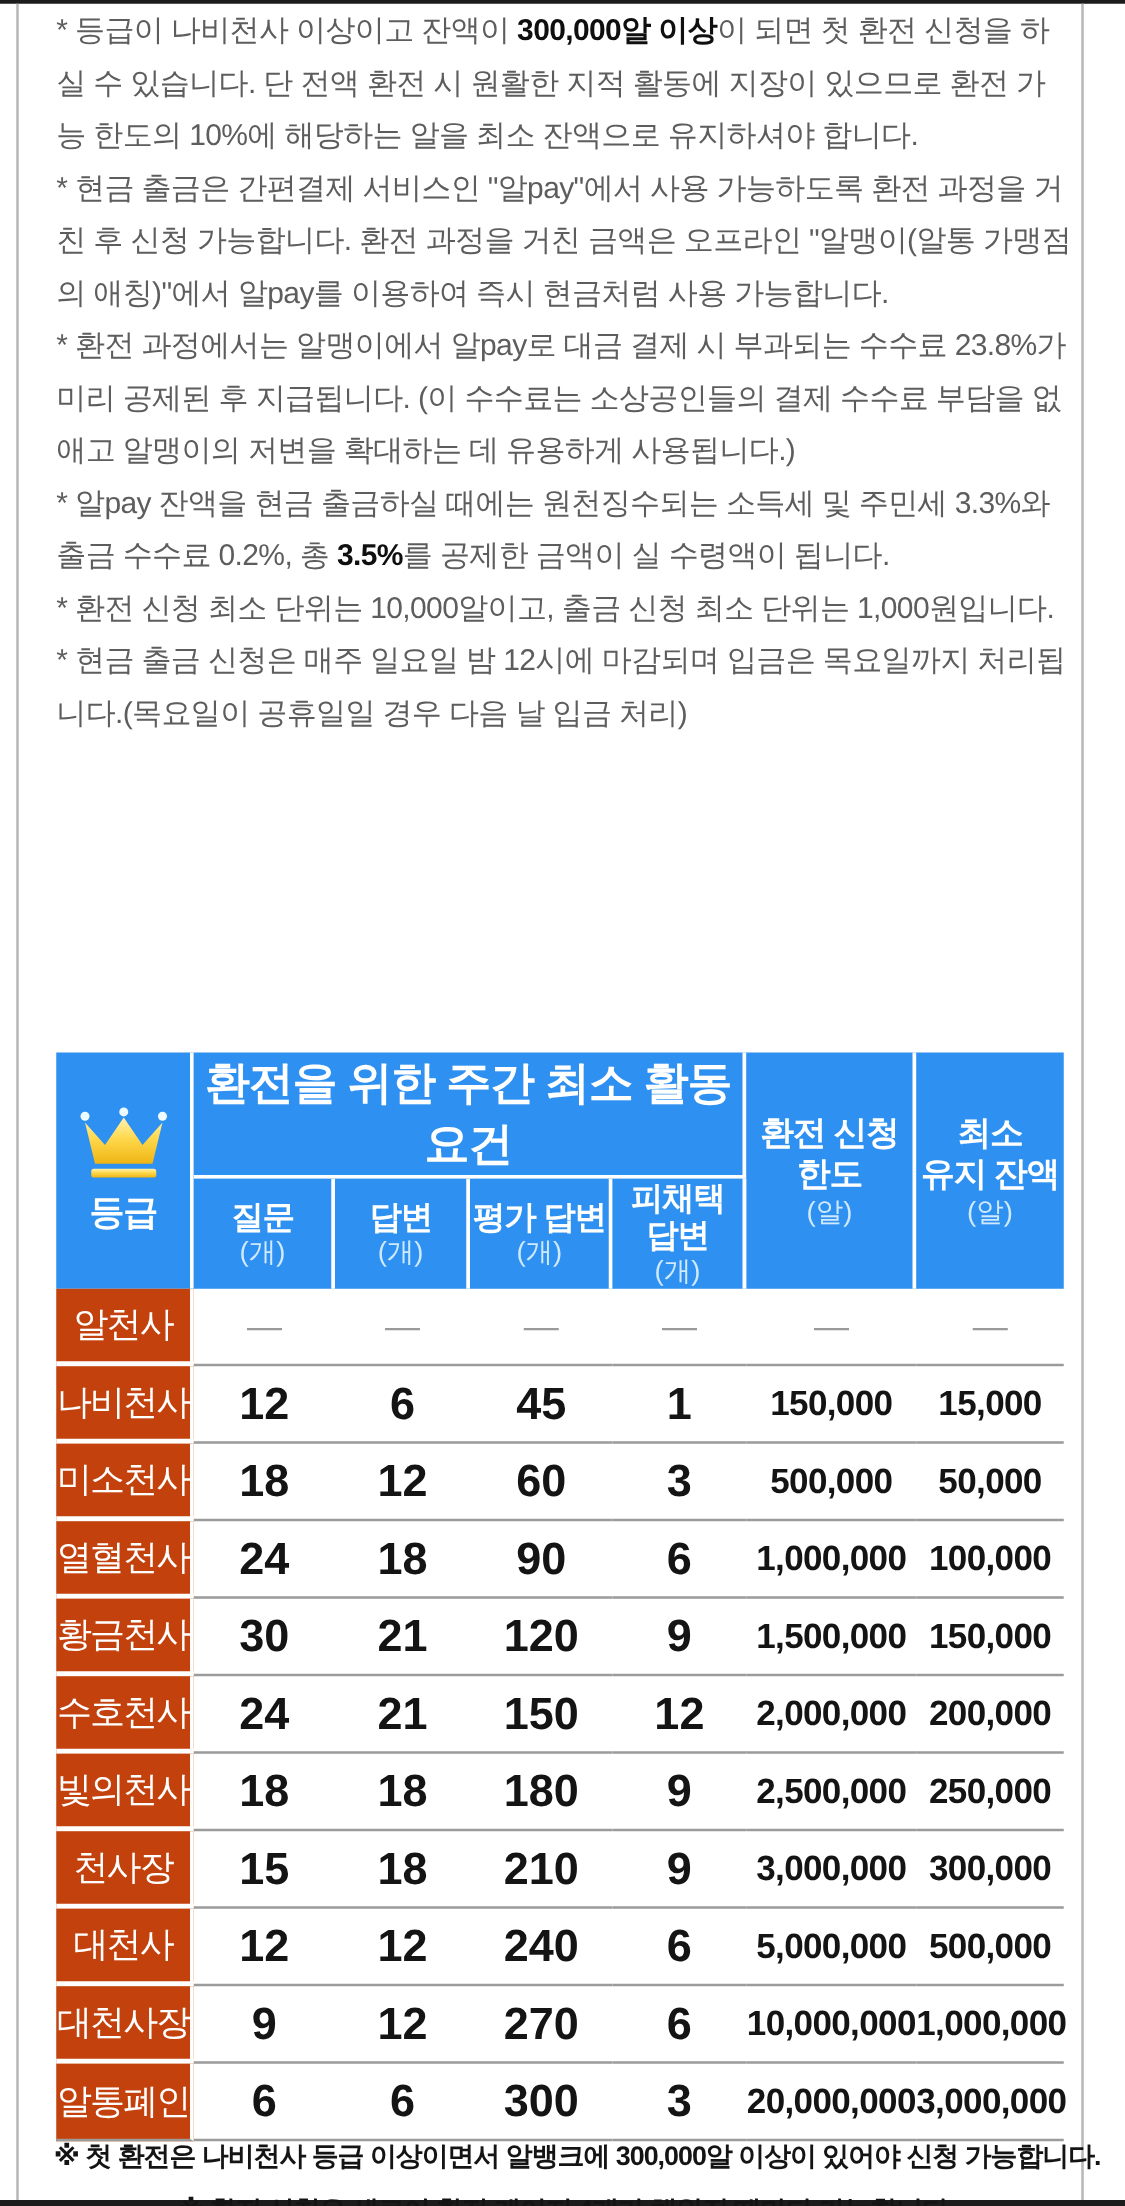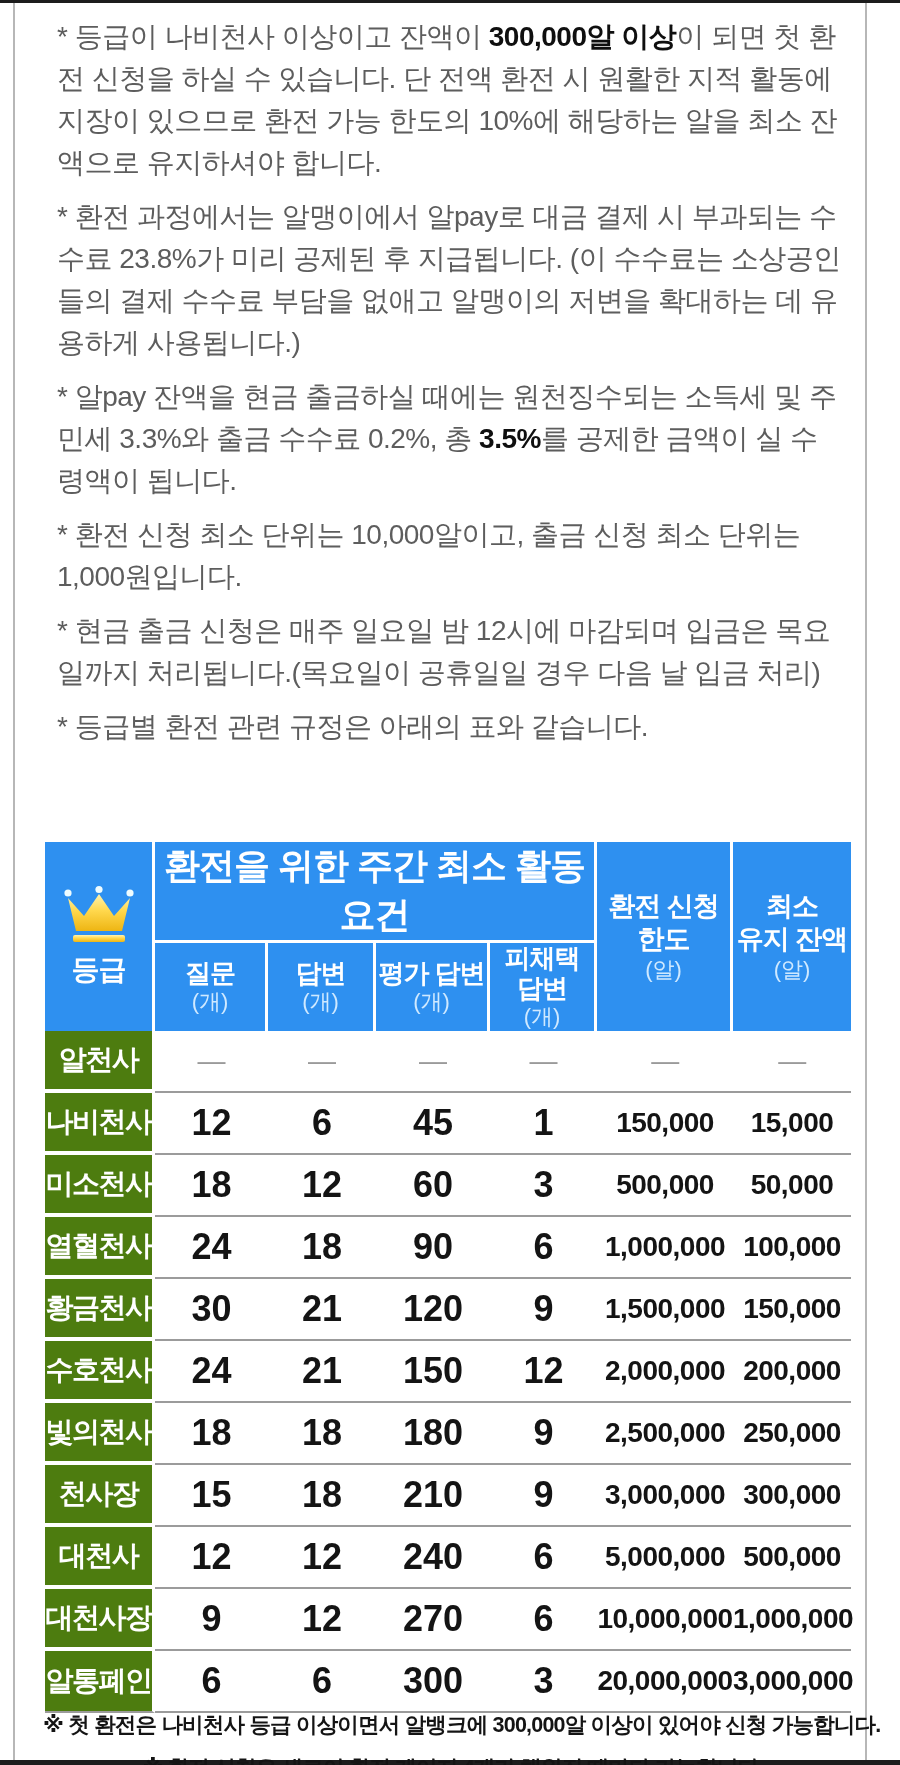--- a/index.html
+++ b/index.html
@@ -8,21 +8,21 @@
     font-family:"Liberation Sans","DejaVu Sans",sans-serif;overflow:hidden;
   }
   
   .edge-top{position:absolute;top:0;left:0;width:900px;height:3px;background:#1c1c1c;}
   .edge-bottom{position:absolute;bottom:0;left:0;width:900px;height:5px;background:#1c1c1c;}
   .edge-left{position:absolute;top:3px;bottom:5px;left:13px;width:2px;background:#b7b7b7;}
   .edge-right{position:absolute;top:3px;bottom:5px;left:865px;width:2px;background:#b7b7b7;}
 
   
   .notes{position:absolute;left:45px;top:4px;width:812px;}
-  .note{margin:12px;font-size:28px;line-height:42px;color:#5d5d5d;letter-spacing:-0.5px;word-break:normal;}
+  .note{margin:0;font-size:24px;line-height:42px;color:#5d5d5d;letter-spacing:-0.5px;word-break:normal;}
   .note b{color:#0f0f0f;font-weight:700;}
 
   
   table.tier{
     position:absolute;left:45px;top:842px;width:806px;
     border-collapse:separate;border-spacing:0;table-layout:fixed;
   }
   table.tier th,table.tier td{padding:0;text-align:center;vertical-align:middle;}
   tr.h1{height:68px;} tr.h2{height:82px;} tr.row{height:62px;}
   .th{background:#2e90f0;color:#ffffff;font-weight:700;}
@@ -30,21 +30,21 @@
   .th-group{font-size:36px;letter-spacing:-1px;border-right:3px solid #fff;border-bottom:3px solid #fff;}
   .th-sub{font-size:26px;line-height:30px;letter-spacing:-1px;border-right:3px solid #fff;}
   .th-tall{font-size:27px;line-height:33px;letter-spacing:-1px;}
   .th-limit{border-right:3px solid #fff;}
   .th .unit{font-size:22px;line-height:28px;font-weight:400;color:#cfe9ff;letter-spacing:0;}
   .th .l{white-space:nowrap;}
   .grade-inner{display:flex;flex-direction:column;align-items:center;justify-content:center;gap:4px;text-align:center;}
   .grade-inner .glabel{font-size:28px;letter-spacing:-1px;}
 
   td.lbl{
-    background:#4d7c0f;color:#ffffff;font-size:28px;font-weight:700;letter-spacing:-1.5px;
+    background:#c2410c;color:#ffffff;font-size:28px;font-weight:400;letter-spacing:-1.5px;
     border-right:3px solid #fff;border-bottom:4px solid #fff;white-space:nowrap;
   }
   tr.row:last-child td.lbl{border-bottom:2px solid #9b9b9b;}
   td.val{border-bottom:2px solid #9b9b9b;color:#141414;}
   td.cnt{font-size:36px;font-weight:700;}
   td.amt{font-size:28px;font-weight:700;text-align:right;padding-right:16px;letter-spacing:-0.5px;}
   tr.dash td.val{color:#9a9a9a;font-weight:400;font-size:28px;}
   tr.dash td.amt{text-align:center;padding-right:0;}
 
   
@@ -56,25 +56,25 @@
 <body>
 
 <div class="page">
   <div class="edge-top"></div>
   <div class="edge-left"></div>
   <div class="edge-right"></div>
   <div class="edge-bottom"></div>
 
   <div class="notes">
     <p class="note"><span>* 등급이 나비천사 이상이고 잔액이 </span><b>300,000알 이상</b><span>이 되면 첫 환전 신청을 하실 수 있습니다. 단 전액 환전 시 원활한 지적 활동에 지장이 있으므로 환전 가능 한도의 10%에 해당하는 알을 최소 잔액으로 유지하셔야 합니다.</span></p>
+    <p class="note"><span>* 현금 출금은 간편결제 서비스인 "알pay"에서 사용 가능하도록 환전 과정을 거친 후 신청 가능합니다. 환전 과정을 거친 금액은 오프라인 "알맹이(알통 가맹점의 애칭)"에서 알pay를 이용하여 즉시 현금처럼 사용 가능합니다.</span></p>
     <p class="note"><span>* 환전 과정에서는 알맹이에서 알pay로 대금 결제 시 부과되는 수수료 23.8%가 미리 공제된 후 지급됩니다. (이 수수료는 소상공인들의 결제 수수료 부담을 없애고 알맹이의 저변을 확대하는 데 유용하게 사용됩니다.)</span></p>
     <p class="note"><span>* 알pay 잔액을 현금 출금하실 때에는 원천징수되는 소득세 및 주민세 3.3%와 출금 수수료 0.2%, 총 </span><b>3.5%</b><span>를 공제한 금액이 실 수령액이 됩니다.</span></p>
     <p class="note"><span>* 환전 신청 최소 단위는 10,000알이고, 출금 신청 최소 단위는 1,000원입니다.</span></p>
     <p class="note"><span>* 현금 출금 신청은 매주 일요일 밤 12시에 마감되며 입금은 목요일까지 처리됩니다.(목요일이 공휴일일 경우 다음 날 입금 처리)</span></p>
-    <p class="note"><span>* 등급별 환전 관련 규정은 아래의 표와 같습니다.</span></p>
   </div>
 
   <table class="tier">
     <colgroup>
       <col style="width:110px">
         <col style="width:113px">
         <col style="width:108px">
       <col style="width:114px">
         <col style="width:107px">
         <col style="width:136px">

